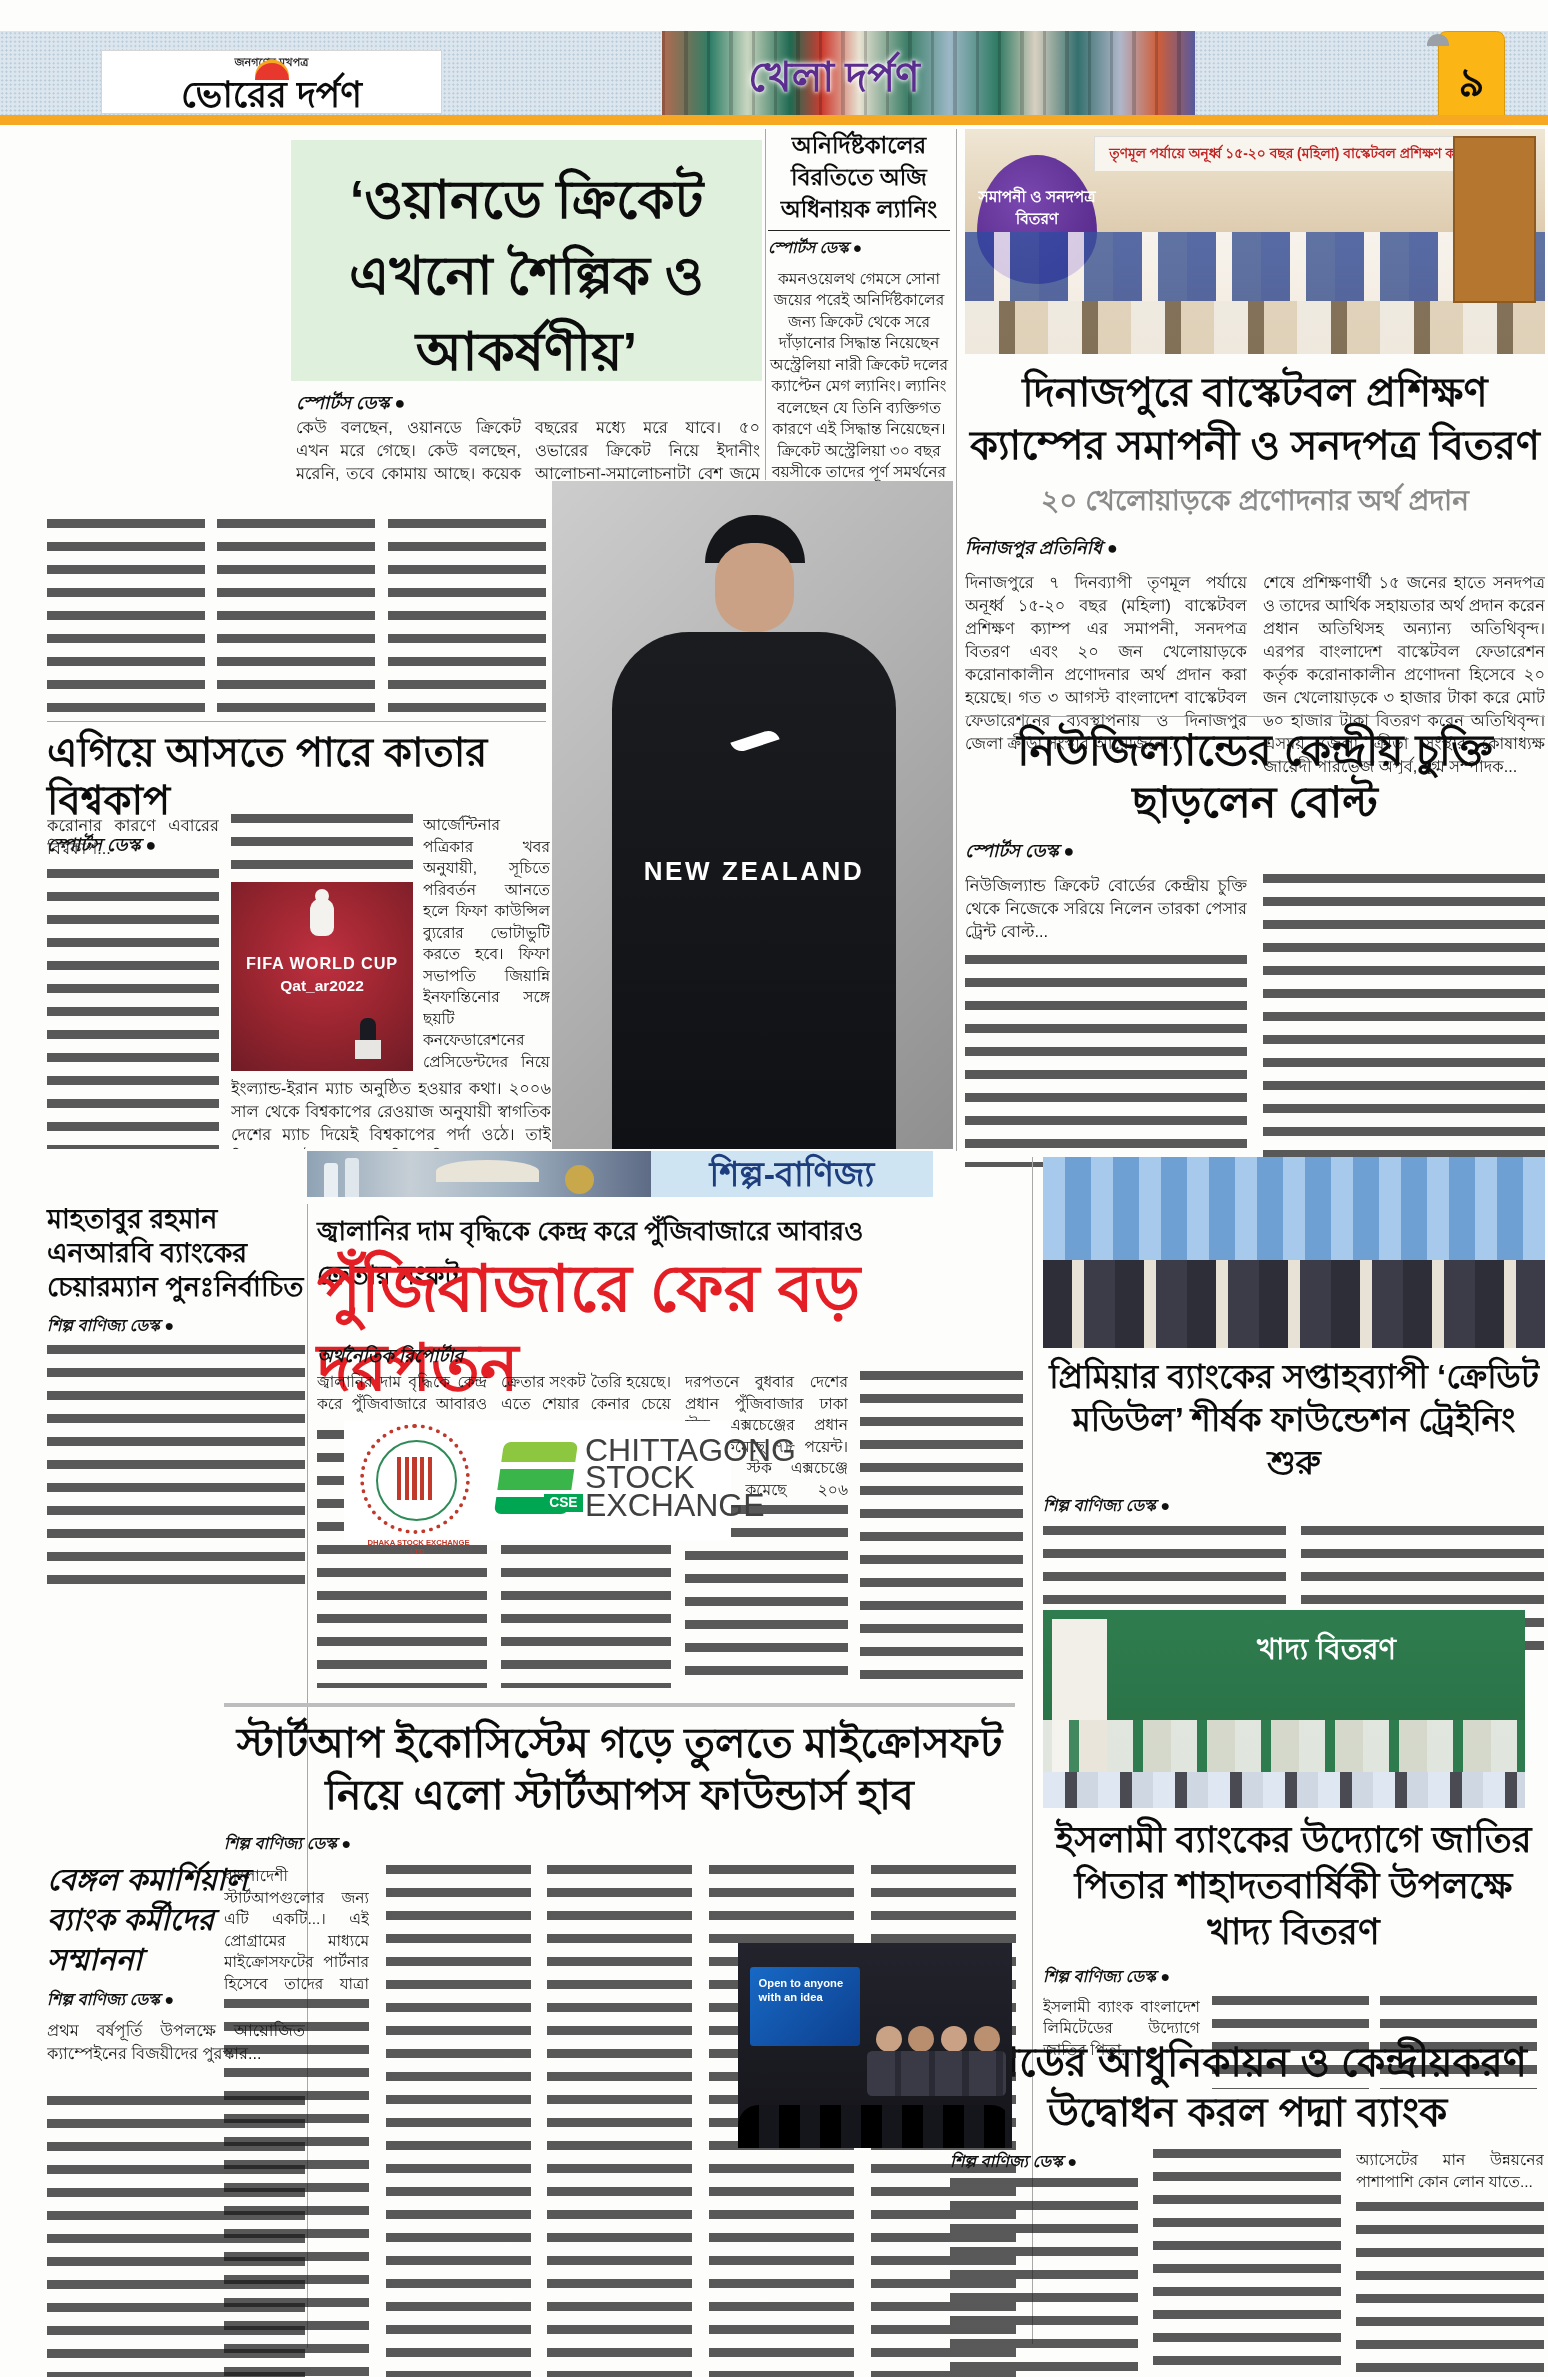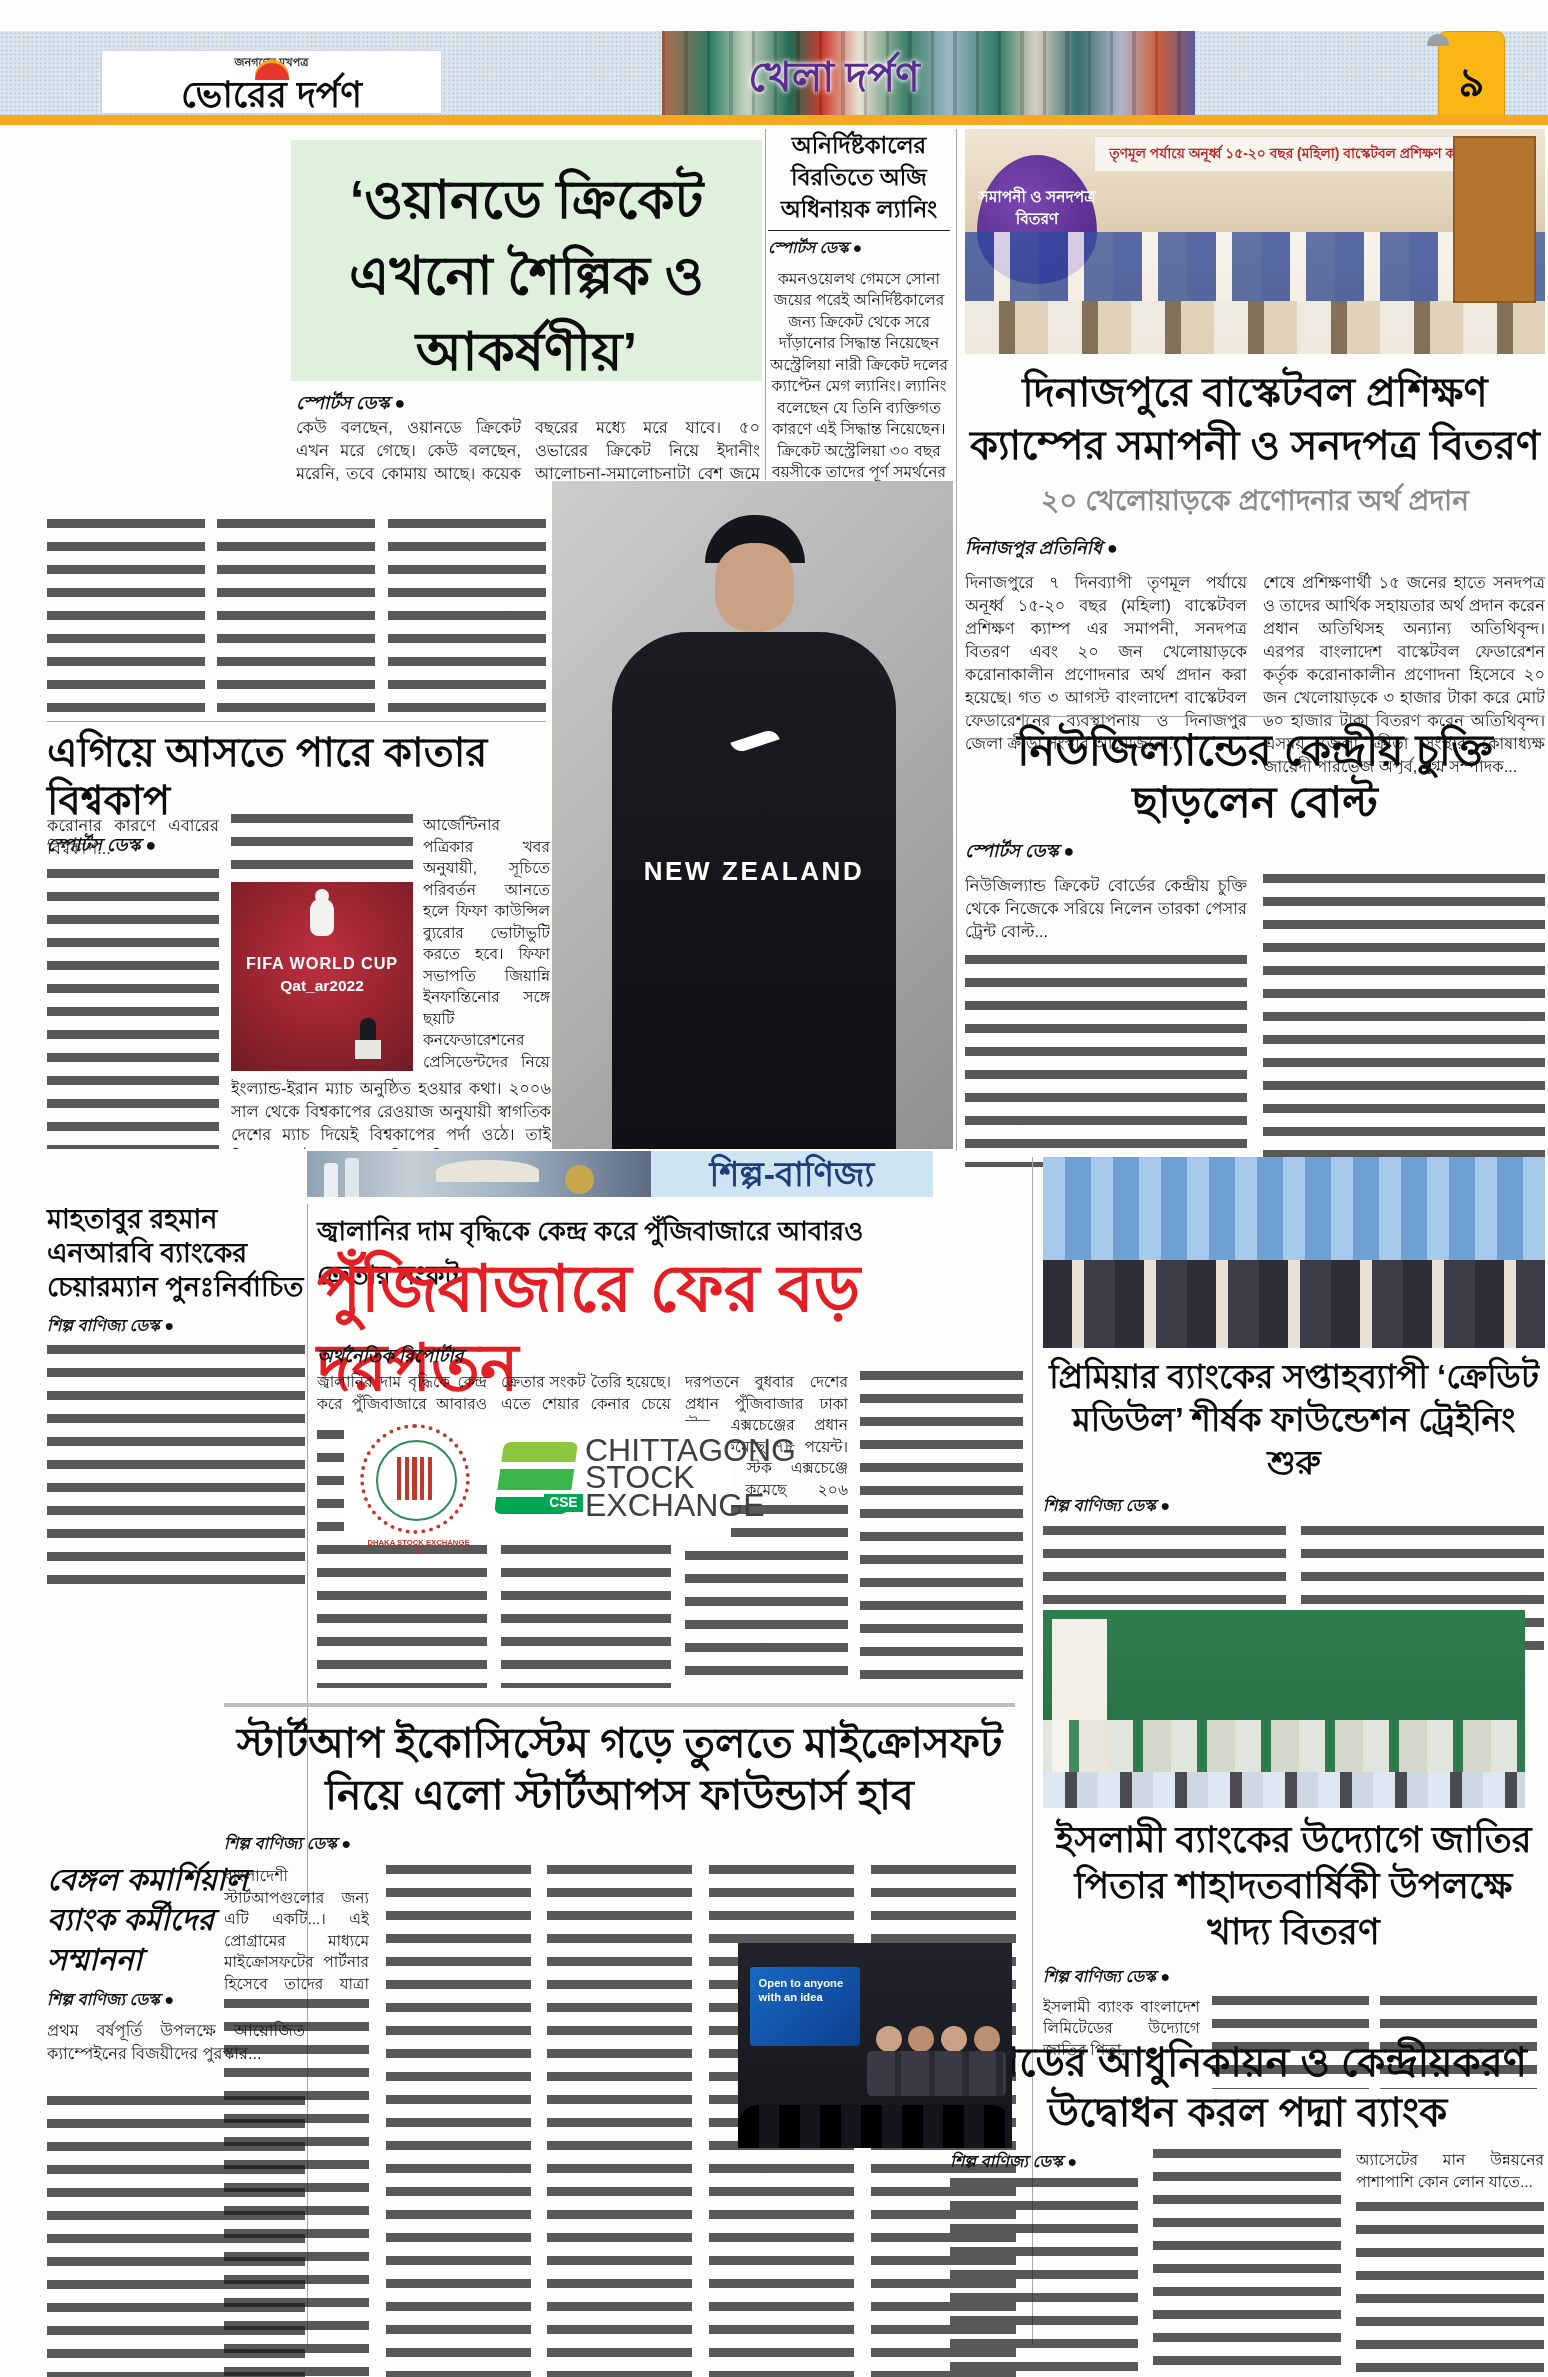--- a/index.html
+++ b/index.html
@@ -175,20 +175,21 @@
     <div class="hl center" style="font-size:33px;line-height:43px;">প্রিমিয়ার ব্যাংকের সপ্তাহব্যাপী ‘ক্রেডিট মডিউল’ শীর্ষক ফাউন্ডেশন ট্রেইনিং শুরু</div>
     <div class="byline" style="margin-top:8.6px;font-size:16.3px;">শিল্প বাণিজ্য ডেস্ক ●</div>
     <div style="position:relative;margin-top:6.9px;height:136px;">
       <div class="abs tx" style="left:0;top:0;width:243px;height:136px;"></div>
       <div class="abs tx" style="left:258px;top:0;width:243px;height:136px;"></div>
     </div>
   </div>
 
   <div class="abs photo" style="left:1043px;top:1610px;width:482px;height:198px;background:linear-gradient(180deg,#2f7d4f 0%,#266c43 100%);">
     <span class="abs" style="left:8.6px;top:8.6px;width:55px;height:181px;background:#f2efe8;"></span>
+    <div class="abs" style="left:103px;top:15.5px;width:361px;text-align:center;color:#ffffff;font-size:29px;font-weight:800;">খাদ্য বিতরণ</div>
     <div class="abs" style="left:0;top:110px;width:482px;height:52px;background-image:repeating-linear-gradient(90deg,#f5f3ee 0 26px,#2f7d4f 26px 36px,#e8e4da 36px 64px);opacity:.9;"></div>
     <div class="abs" style="left:0;top:162px;width:482px;height:36px;background-image:repeating-linear-gradient(90deg,#dfe8f2 0 22.4px,#4a4a52 22.4px 34px,#cfd8e2 34px 55px);"></div>
   </div>
   <div class="abs" style="left:1043px;top:1817px;width:501px;">
     <div class="hl center" style="font-size:36px;line-height:46px;">ইসলামী ব্যাংকের উদ্যোগে জাতির পিতার শাহাদতবার্ষিকী উপলক্ষে খাদ্য বিতরণ</div>
     <div class="byline" style="margin-top:8.6px;font-size:16.3px;">শিল্প বাণিজ্য ডেস্ক ●</div>
     <div style="position:relative;margin-top:5px;height:93px;">
       <div class="abs body-sn" style="left:0;top:0;width:157px;height:93px;font-size:15.5px;line-height:21.5px;">ইসলামী ব্যাংক বাংলাদেশ লিমিটেডের উদ্যোগে জাতির পিতা...</div>
       <div class="abs tx" style="left:169px;top:0;width:157px;height:93px;"></div>
       <div class="abs tx" style="left:337px;top:0;width:157px;height:93px;"></div>

